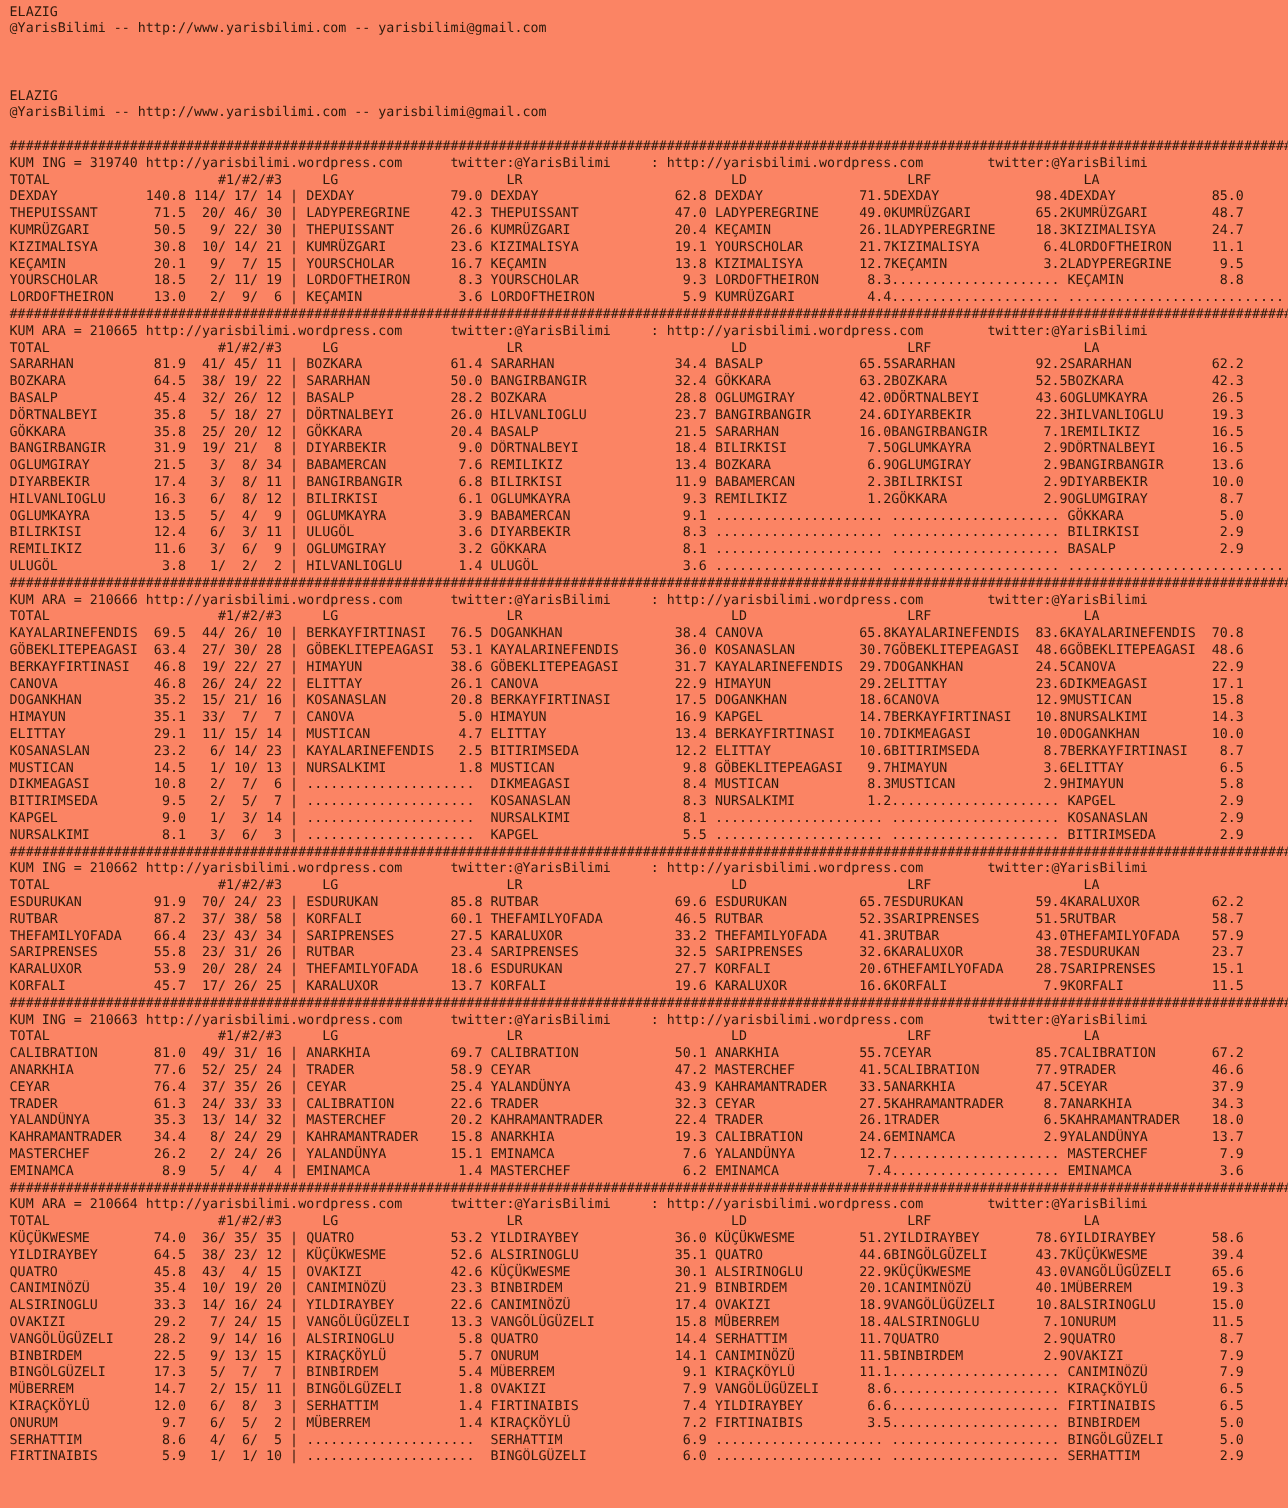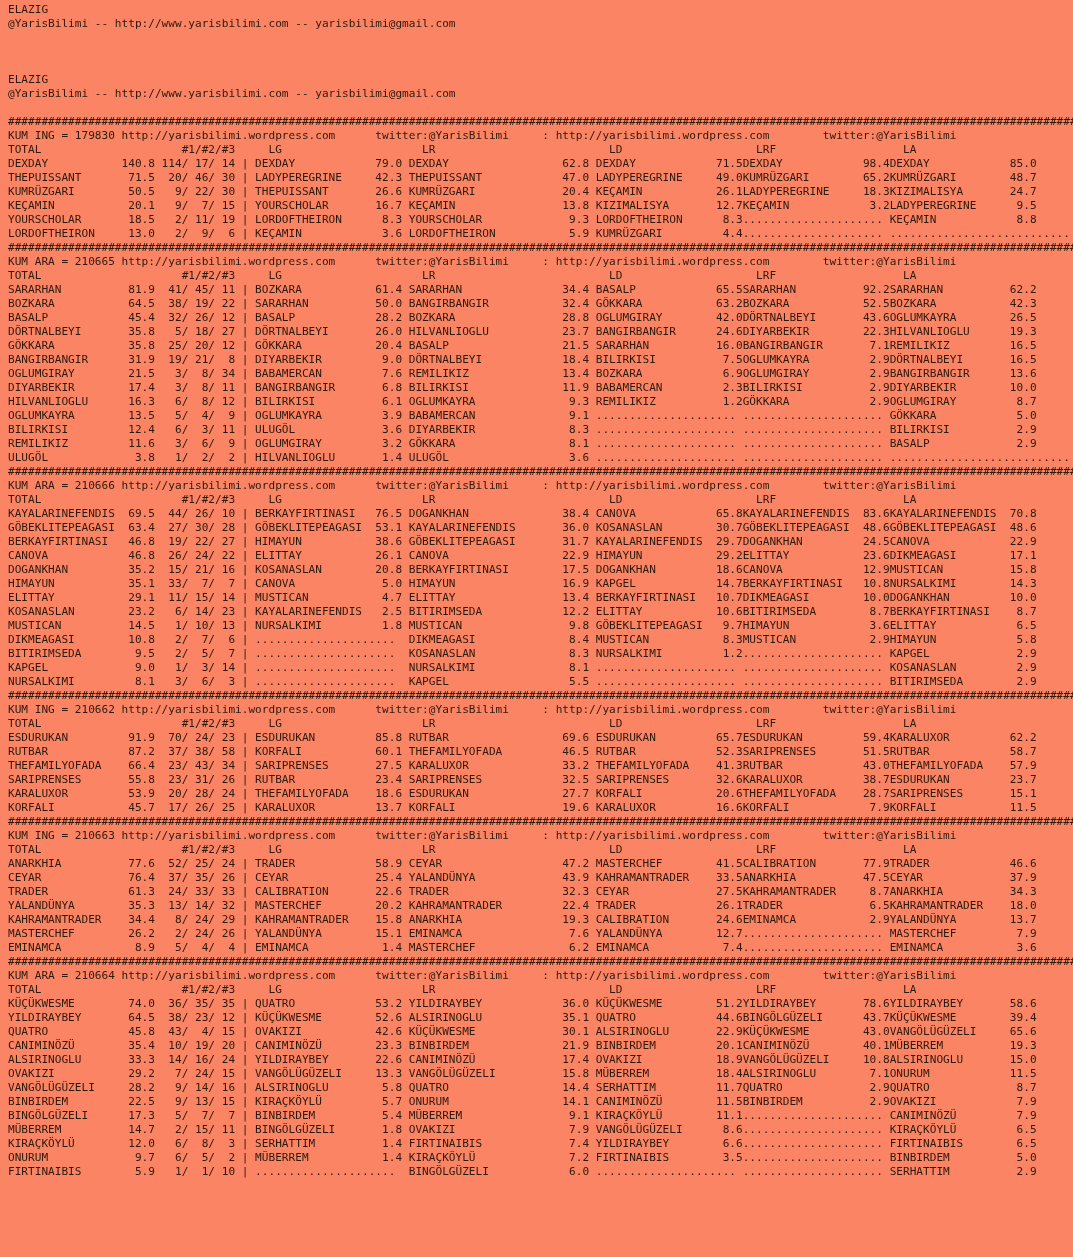--- a/index.html
+++ b/index.html
@@ -31,25 +31,26 @@
   <div class="line">ELAZIG</div>
   <div class="line">@YarisBilimi -- http://www.yarisbilimi.com -- yarisbilimi@gmail.com</div>
   <div class="line"></div>
   <div class="line"></div>
   <div class="line"></div>
   <div class="line">ELAZIG</div>
   <div class="line">@YarisBilimi -- http://www.yarisbilimi.com -- yarisbilimi@gmail.com</div>
   <div class="line"></div>
   <div id="report">
       <div class="line">################################################################################################################################################################</div>
-      <div class="line">KUM ING = 179830 http://yarisbilimi.wordpress.com      twitter:@YarisBilimi     : http://yarisbilimi.wordpress.com        twitter:@YarisBilimi</div>
+      <div class="line">KUM ING = 319740 http://yarisbilimi.wordpress.com      twitter:@YarisBilimi     : http://yarisbilimi.wordpress.com        twitter:@YarisBilimi</div>
       <div class="line">TOTAL                     #1/#2/#3     LG                     LR                          LD                    LRF                   LA</div>
       <div class="line">DEXDAY           140.8 114/ 17/ 14 | DEXDAY            79.0 DEXDAY                 62.8 DEXDAY            71.5DEXDAY            98.4DEXDAY            85.0</div>
       <div class="line">THEPUISSANT       71.5  20/ 46/ 30 | LADYPEREGRINE     42.3 THEPUISSANT            47.0 LADYPEREGRINE     49.0KUMRÜZGARI        65.2KUMRÜZGARI        48.7</div>
       <div class="line">KUMRÜZGARI        50.5   9/ 22/ 30 | THEPUISSANT       26.6 KUMRÜZGARI             20.4 KEÇAMIN           26.1LADYPEREGRINE     18.3KIZIMALISYA       24.7</div>
+      <div class="line">KIZIMALISYA       30.8  10/ 14/ 21 | KUMRÜZGARI        23.6 KIZIMALISYA            19.1 YOURSCHOLAR       21.7KIZIMALISYA        6.4LORDOFTHEIRON     11.1</div>
       <div class="line">KEÇAMIN           20.1   9/  7/ 15 | YOURSCHOLAR       16.7 KEÇAMIN                13.8 KIZIMALISYA       12.7KEÇAMIN            3.2LADYPEREGRINE      9.5</div>
       <div class="line">YOURSCHOLAR       18.5   2/ 11/ 19 | LORDOFTHEIRON      8.3 YOURSCHOLAR             9.3 LORDOFTHEIRON      8.3..................... KEÇAMIN            8.8</div>
       <div class="line">LORDOFTHEIRON     13.0   2/  9/  6 | KEÇAMIN            3.6 LORDOFTHEIRON           5.9 KUMRÜZGARI         4.4..................... ...........................</div>
       <div class="line">################################################################################################################################################################</div>
       <div class="line">KUM ARA = 210665 http://yarisbilimi.wordpress.com      twitter:@YarisBilimi     : http://yarisbilimi.wordpress.com        twitter:@YarisBilimi</div>
       <div class="line">TOTAL                     #1/#2/#3     LG                     LR                          LD                    LRF                   LA</div>
       <div class="line">SARARHAN          81.9  41/ 45/ 11 | BOZKARA           61.4 SARARHAN               34.4 BASALP            65.5SARARHAN          92.2SARARHAN          62.2</div>
       <div class="line">BOZKARA           64.5  38/ 19/ 22 | SARARHAN          50.0 BANGIRBANGIR           32.4 GÖKKARA           63.2BOZKARA           52.5BOZKARA           42.3</div>
       <div class="line">BASALP            45.4  32/ 26/ 12 | BASALP            28.2 BOZKARA                28.8 OGLUMGIRAY        42.0DÖRTNALBEYI       43.6OGLUMKAYRA        26.5</div>
       <div class="line">DÖRTNALBEYI       35.8   5/ 18/ 27 | DÖRTNALBEYI       26.0 HILVANLIOGLU           23.7 BANGIRBANGIR      24.6DIYARBEKIR        22.3HILVANLIOGLU      19.3</div>
@@ -83,20 +84,21 @@
       <div class="line">TOTAL                     #1/#2/#3     LG                     LR                          LD                    LRF                   LA</div>
       <div class="line">ESDURUKAN         91.9  70/ 24/ 23 | ESDURUKAN         85.8 RUTBAR                 69.6 ESDURUKAN         65.7ESDURUKAN         59.4KARALUXOR         62.2</div>
       <div class="line">RUTBAR            87.2  37/ 38/ 58 | KORFALI           60.1 THEFAMILYOFADA         46.5 RUTBAR            52.3SARIPRENSES       51.5RUTBAR            58.7</div>
       <div class="line">THEFAMILYOFADA    66.4  23/ 43/ 34 | SARIPRENSES       27.5 KARALUXOR              33.2 THEFAMILYOFADA    41.3RUTBAR            43.0THEFAMILYOFADA    57.9</div>
       <div class="line">SARIPRENSES       55.8  23/ 31/ 26 | RUTBAR            23.4 SARIPRENSES            32.5 SARIPRENSES       32.6KARALUXOR         38.7ESDURUKAN         23.7</div>
       <div class="line">KARALUXOR         53.9  20/ 28/ 24 | THEFAMILYOFADA    18.6 ESDURUKAN              27.7 KORFALI           20.6THEFAMILYOFADA    28.7SARIPRENSES       15.1</div>
       <div class="line">KORFALI           45.7  17/ 26/ 25 | KARALUXOR         13.7 KORFALI                19.6 KARALUXOR         16.6KORFALI            7.9KORFALI           11.5</div>
       <div class="line">################################################################################################################################################################</div>
       <div class="line">KUM ING = 210663 http://yarisbilimi.wordpress.com      twitter:@YarisBilimi     : http://yarisbilimi.wordpress.com        twitter:@YarisBilimi</div>
       <div class="line">TOTAL                     #1/#2/#3     LG                     LR                          LD                    LRF                   LA</div>
+      <div class="line">CALIBRATION       81.0  49/ 31/ 16 | ANARKHIA          69.7 CALIBRATION            50.1 ANARKHIA          55.7CEYAR             85.7CALIBRATION       67.2</div>
       <div class="line">ANARKHIA          77.6  52/ 25/ 24 | TRADER            58.9 CEYAR                  47.2 MASTERCHEF        41.5CALIBRATION       77.9TRADER            46.6</div>
       <div class="line">CEYAR             76.4  37/ 35/ 26 | CEYAR             25.4 YALANDÜNYA             43.9 KAHRAMANTRADER    33.5ANARKHIA          47.5CEYAR             37.9</div>
       <div class="line">TRADER            61.3  24/ 33/ 33 | CALIBRATION       22.6 TRADER                 32.3 CEYAR             27.5KAHRAMANTRADER     8.7ANARKHIA          34.3</div>
       <div class="line">YALANDÜNYA        35.3  13/ 14/ 32 | MASTERCHEF        20.2 KAHRAMANTRADER         22.4 TRADER            26.1TRADER             6.5KAHRAMANTRADER    18.0</div>
       <div class="line">KAHRAMANTRADER    34.4   8/ 24/ 29 | KAHRAMANTRADER    15.8 ANARKHIA               19.3 CALIBRATION       24.6EMINAMCA           2.9YALANDÜNYA        13.7</div>
       <div class="line">MASTERCHEF        26.2   2/ 24/ 26 | YALANDÜNYA        15.1 EMINAMCA                7.6 YALANDÜNYA        12.7..................... MASTERCHEF         7.9</div>
       <div class="line">EMINAMCA           8.9   5/  4/  4 | EMINAMCA           1.4 MASTERCHEF              6.2 EMINAMCA           7.4..................... EMINAMCA           3.6</div>
       <div class="line">################################################################################################################################################################</div>
       <div class="line">KUM ARA = 210664 http://yarisbilimi.wordpress.com      twitter:@YarisBilimi     : http://yarisbilimi.wordpress.com        twitter:@YarisBilimi</div>
       <div class="line">TOTAL                     #1/#2/#3     LG                     LR                          LD                    LRF                   LA</div>
@@ -105,15 +107,16 @@
       <div class="line">QUATRO            45.8  43/  4/ 15 | OVAKIZI           42.6 KÜÇÜKWESME             30.1 ALSIRINOGLU       22.9KÜÇÜKWESME        43.0VANGÖLÜGÜZELI     65.6</div>
       <div class="line">CANIMINÖZÜ        35.4  10/ 19/ 20 | CANIMINÖZÜ        23.3 BINBIRDEM              21.9 BINBIRDEM         20.1CANIMINÖZÜ        40.1MÜBERREM          19.3</div>
       <div class="line">ALSIRINOGLU       33.3  14/ 16/ 24 | YILDIRAYBEY       22.6 CANIMINÖZÜ             17.4 OVAKIZI           18.9VANGÖLÜGÜZELI     10.8ALSIRINOGLU       15.0</div>
       <div class="line">OVAKIZI           29.2   7/ 24/ 15 | VANGÖLÜGÜZELI     13.3 VANGÖLÜGÜZELI          15.8 MÜBERREM          18.4ALSIRINOGLU        7.1ONURUM            11.5</div>
       <div class="line">VANGÖLÜGÜZELI     28.2   9/ 14/ 16 | ALSIRINOGLU        5.8 QUATRO                 14.4 SERHATTIM         11.7QUATRO             2.9QUATRO             8.7</div>
       <div class="line">BINBIRDEM         22.5   9/ 13/ 15 | KIRAÇKÖYLÜ         5.7 ONURUM                 14.1 CANIMINÖZÜ        11.5BINBIRDEM          2.9OVAKIZI            7.9</div>
       <div class="line">BINGÖLGÜZELI      17.3   5/  7/  7 | BINBIRDEM          5.4 MÜBERREM                9.1 KIRAÇKÖYLÜ        11.1..................... CANIMINÖZÜ         7.9</div>
       <div class="line">MÜBERREM          14.7   2/ 15/ 11 | BINGÖLGÜZELI       1.8 OVAKIZI                 7.9 VANGÖLÜGÜZELI      8.6..................... KIRAÇKÖYLÜ         6.5</div>
       <div class="line">KIRAÇKÖYLÜ        12.0   6/  8/  3 | SERHATTIM          1.4 FIRTINAIBIS             7.4 YILDIRAYBEY        6.6..................... FIRTINAIBIS        6.5</div>
       <div class="line">ONURUM             9.7   6/  5/  2 | MÜBERREM           1.4 KIRAÇKÖYLÜ              7.2 FIRTINAIBIS        3.5..................... BINBIRDEM          5.0</div>
+      <div class="line">SERHATTIM          8.6   4/  6/  5 | .....................  SERHATTIM               6.9 ..................... ..................... BINGÖLGÜZELI       5.0</div>
       <div class="line">FIRTINAIBIS        5.9   1/  1/ 10 | .....................  BINGÖLGÜZELI            6.0 ..................... ..................... SERHATTIM          2.9</div>
     </div>
 </div>
 
 </body></html>

